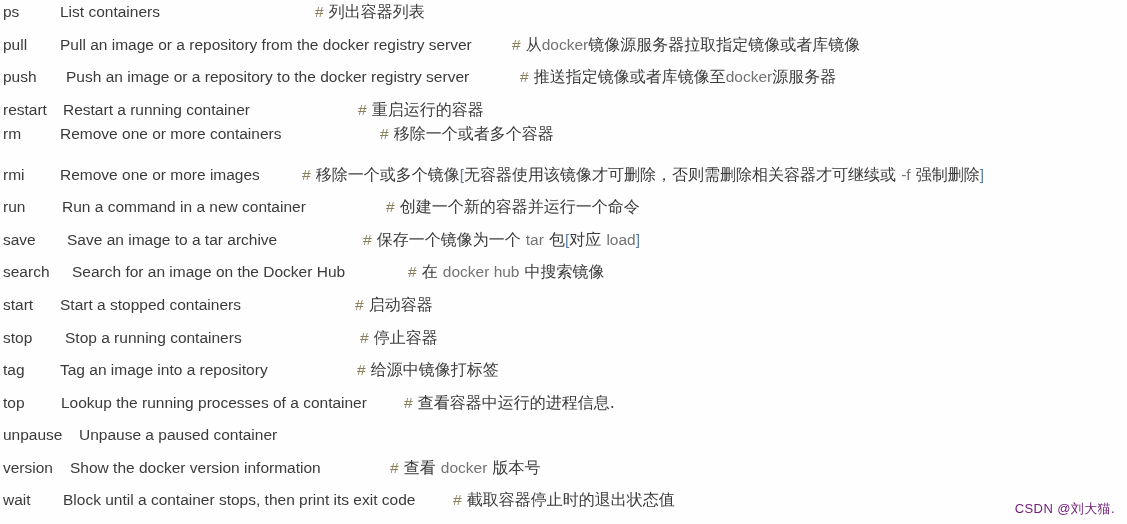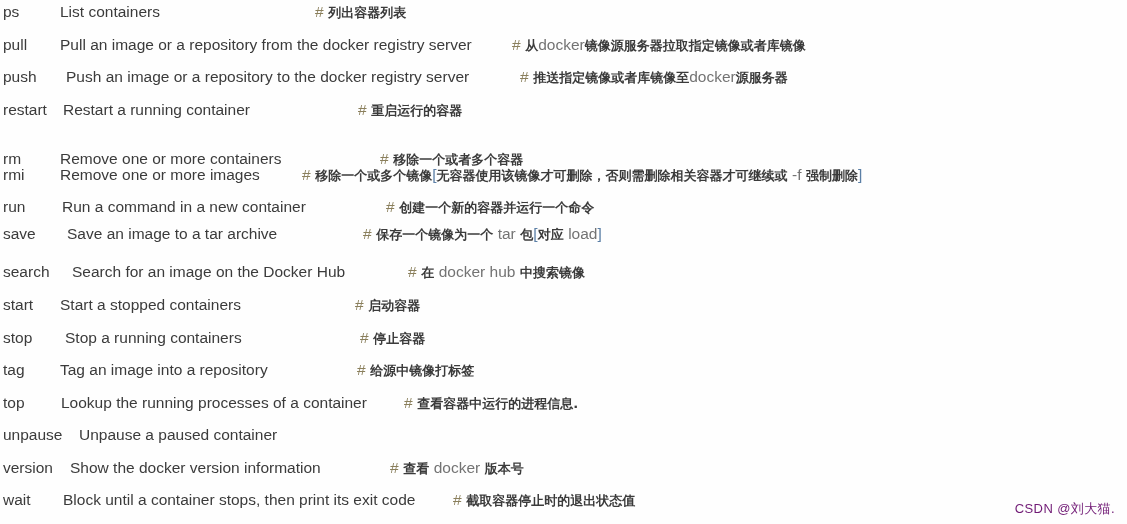--- a/index.html
+++ b/index.html
@@ -47,22 +47,21 @@
   .comment {
     position: absolute;
     top: 0;
     color: #3b3b3b;
   }
   .comment .hash {
     color: #8a7f5c;
   }
   .comment .cn {
     font-family: "DejaVu Sans", "Liberation Sans", sans-serif;
-    font-size: 13px;
-    font-weight: bold;
+    font-size: 16px;
   }
   .comment .lit {
     color: #737373;
   }
   .comment .brk {
     color: #5b7fa6;
   }
   #watermark {
     position: absolute;
     right: 12px;
@@ -90,36 +89,36 @@
     <div class="help-row" style="top: 61.1px;">
       <span class="cmd">push</span>
       <span class="desc" style="left: 66px;">Push an image or a repository to the docker registry server</span>
       <span class="comment" style="left: 520px;"><span class="hash">#</span><span class="cn"> 推送指定镜像或者库镜像至</span><span class="lit">docker</span><span class="cn">源服务器</span></span>
     </div>
     <div class="help-row" style="top: 93.65px;">
       <span class="cmd">restart</span>
       <span class="desc" style="left: 63px;">Restart a running container</span>
       <span class="comment" style="left: 358px;"><span class="hash">#</span><span class="cn"> 重启运行的容器</span></span>
     </div>
-    <div class="help-row" style="top: 143px;">
+    <div class="help-row" style="top: 118px;">
       <span class="cmd">rm</span>
       <span class="desc" style="left: 60px;">Remove one or more containers</span>
       <span class="comment" style="left: 380px;"><span class="hash">#</span><span class="cn"> 移除一个或者多个容器</span></span>
     </div>
     <div class="help-row" style="top: 158.75px;">
       <span class="cmd">rmi</span>
       <span class="desc" style="left: 60px;">Remove one or more images</span>
       <span class="comment" style="left: 302px;"><span class="hash">#</span><span class="cn"> 移除一个或多个镜像</span><span class="brk">[</span><span class="cn">无容器使用该镜像才可删除，否则需删除相关容器才可继续或 </span><span class="lit">-f</span><span class="cn"> 强制删除</span><span class="brk">]</span></span>
     </div>
     <div class="help-row" style="top: 191.3px;">
       <span class="cmd">run</span>
       <span class="desc" style="left: 62px;">Run a command in a new container</span>
       <span class="comment" style="left: 386px;"><span class="hash">#</span><span class="cn"> 创建一个新的容器并运行一个命令</span></span>
     </div>
-    <div class="help-row" style="top: 218px; text-align: right;">
+    <div class="help-row" style="top: 224px; text-align: right;">
       <span class="cmd">save</span>
       <span class="desc" style="left: 67px;">Save an image to a tar archive</span>
       <span class="comment" style="left: 363px;"><span class="hash">#</span><span class="cn"> 保存一个镜像为一个 </span><span class="lit">tar</span><span class="cn"> 包</span><span class="brk">[</span><span class="cn">对应 </span><span class="lit">load</span><span class="brk">]</span></span>
     </div>
     <div class="help-row" style="top: 256.4px;">
       <span class="cmd">search</span>
       <span class="desc" style="left: 72px;">Search for an image on the Docker Hub</span>
       <span class="comment" style="left: 408px;"><span class="hash">#</span><span class="cn"> 在 </span><span class="lit">docker hub</span><span class="cn"> 中搜索镜像</span></span>
     </div>
     <div class="help-row" style="top: 288.95px;">

